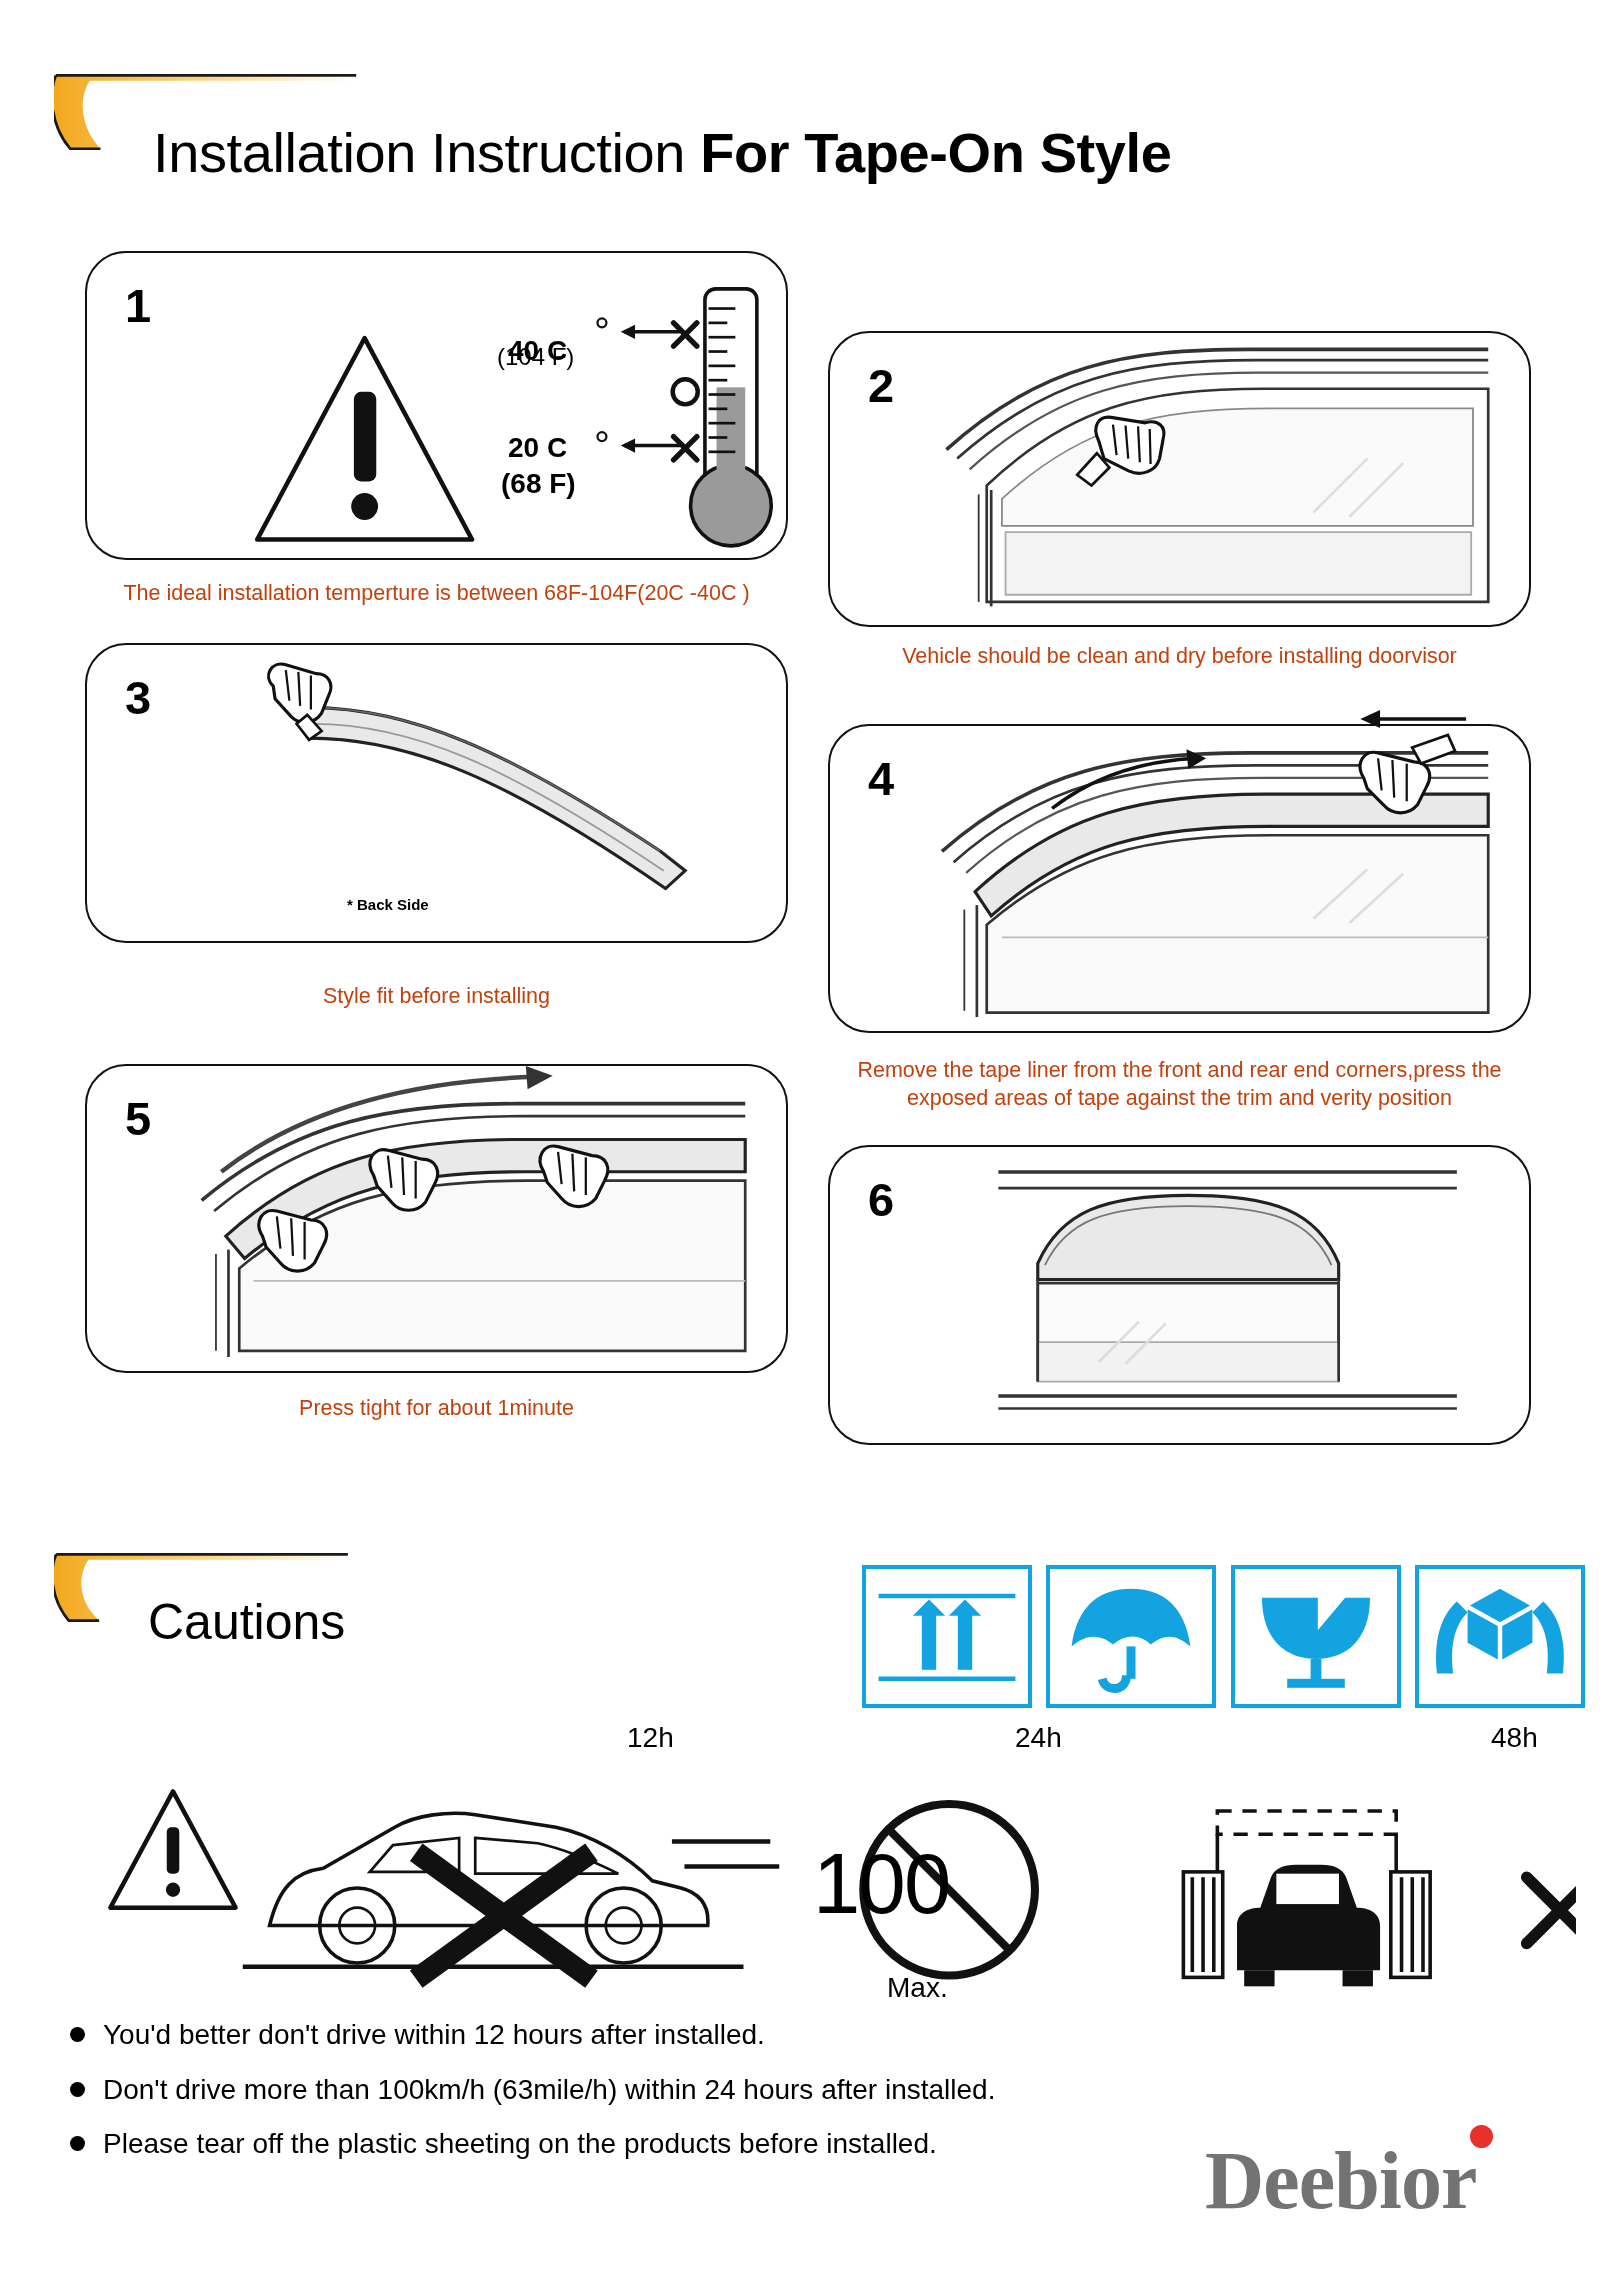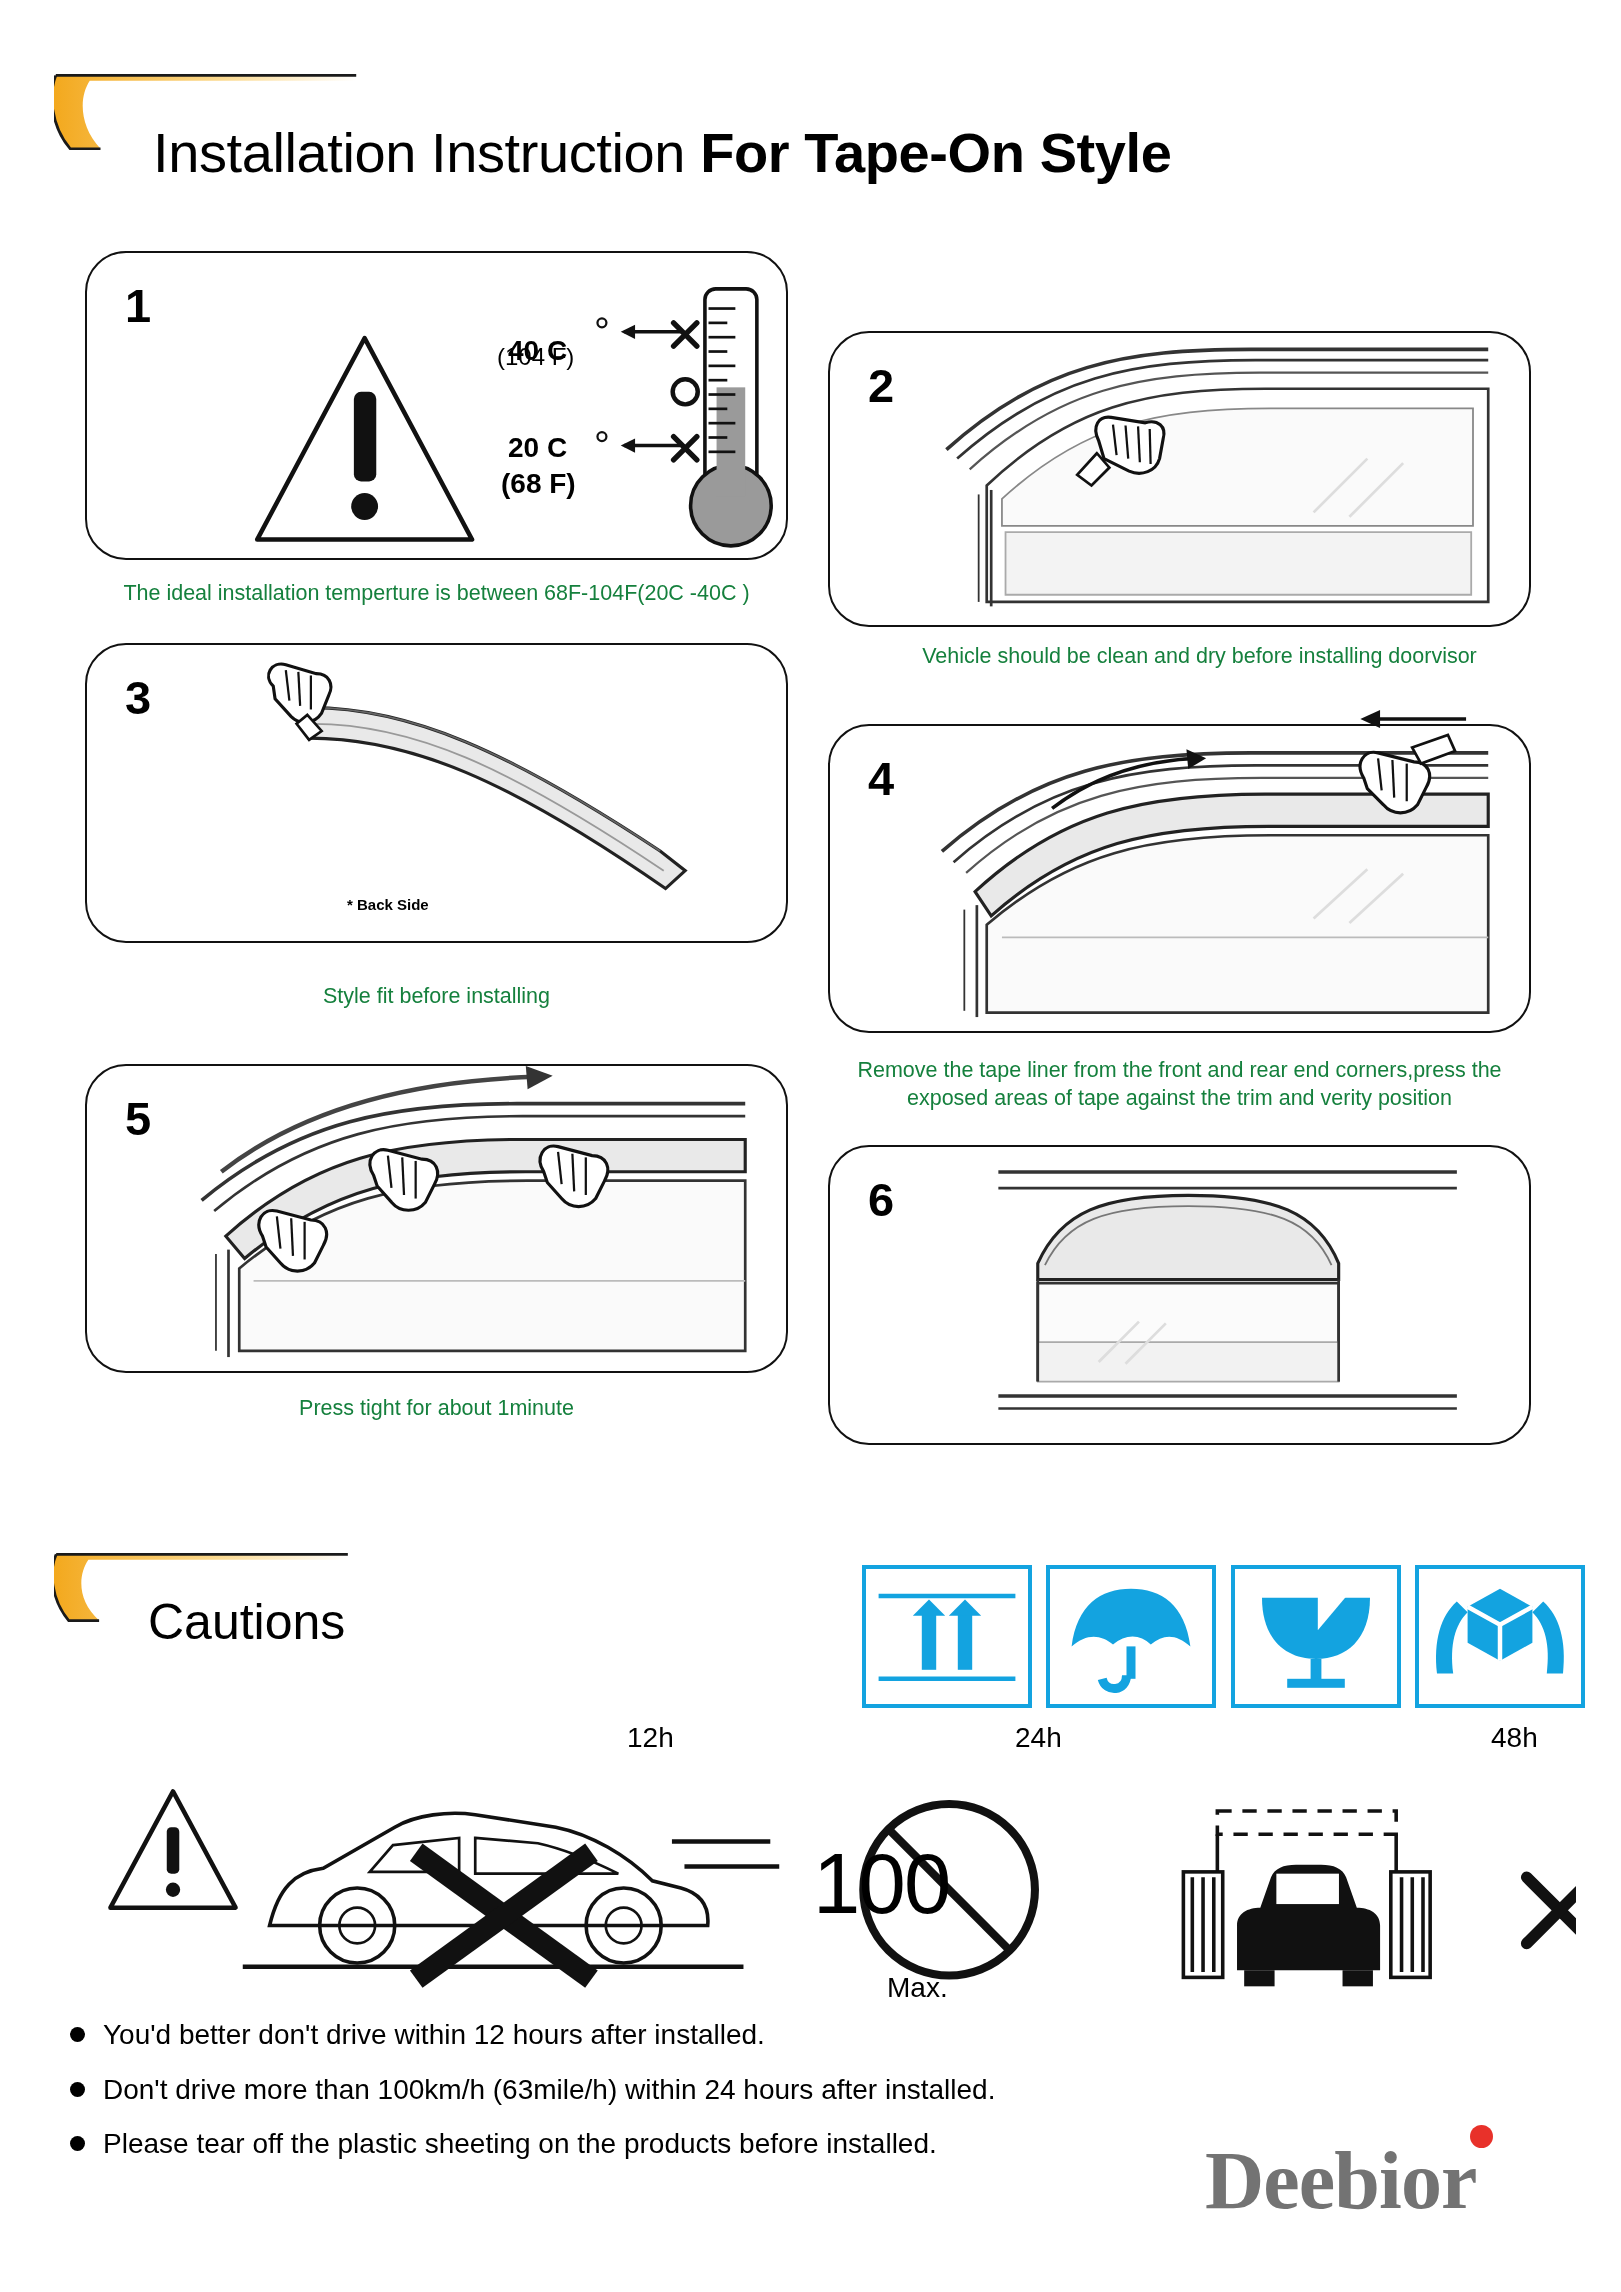--- a/index.html
+++ b/index.html
@@ -61,21 +61,21 @@
     position: absolute;
     font-size: 47px;
     font-weight: 700;
     line-height: 1;
   }
   .caption {
     position: absolute;
     font-size: 21.5px;
     line-height: 1.28;
     text-align: center;
-    color: #15803d;
+    color: #c2410c;
   }
   .svgbox { position: absolute; left: 0; top: 0; }
 
   
   .cautions-wrap {
     position: absolute;
     left: 54px;
     top: 1549px;
     width: 376px;
     height: 90px;
@@ -283,21 +283,21 @@
       <path d="M300 120 C292 104 300 92 314 94 L352 100 C366 96 376 104 372 118 L368 140 C364 154 348 160 334 154 L306 140 Z" fill="#fff" stroke="#111" stroke-width="3.5"></path>
       <g stroke="#111" stroke-width="2.5" fill="none">
         <path d="M316 102 L320 136"></path>
           <path d="M330 103 L333 140"></path>
           <path d="M344 104 L346 144"></path>
           <path d="M357 107 L358 146"></path>
       </g>
       <path d="M298 134 L276 158 L292 170 L312 150 Z" fill="#fff" stroke="#111" stroke-width="3"></path>
     </svg>
   </div>
-  <div class="caption nowrap" style="left:848px; top:643px; width:703px;">Vehicle should be clean and dry before installing doorvisor</div>
+  <div class="caption nowrap" style="left:828px; top:643px; width:703px;">Vehicle should be clean and dry before installing doorvisor</div>
 
   <div class="step-box" style="left:85px; top:643px; width:703px; height:300px;">
     <div class="step-num" style="left:38px; top:29px;">3</div>
     <svg class="svgbox" width="703" height="300" viewBox="0 0 785 335">
 
       <path d="M250 70 C360 70 470 118 640 230 L668 252 L646 272 C470 150 360 104 248 104 Z" fill="#e9e9e9" stroke="#222" stroke-width="3.5"></path>
       <path d="M250 70 C360 70 470 118 640 230" fill="none" stroke="#666" stroke-width="2"></path>
       <path d="M252 88 C362 88 468 134 644 252" fill="none" stroke="#999" stroke-width="2"></path>
 
       <path d="M208 46 C196 34 206 18 222 22 L256 32 C270 32 276 44 270 56 L262 76 C254 88 238 90 228 80 L210 60 Z" fill="#fff" stroke="#111" stroke-width="3.5"></path>

